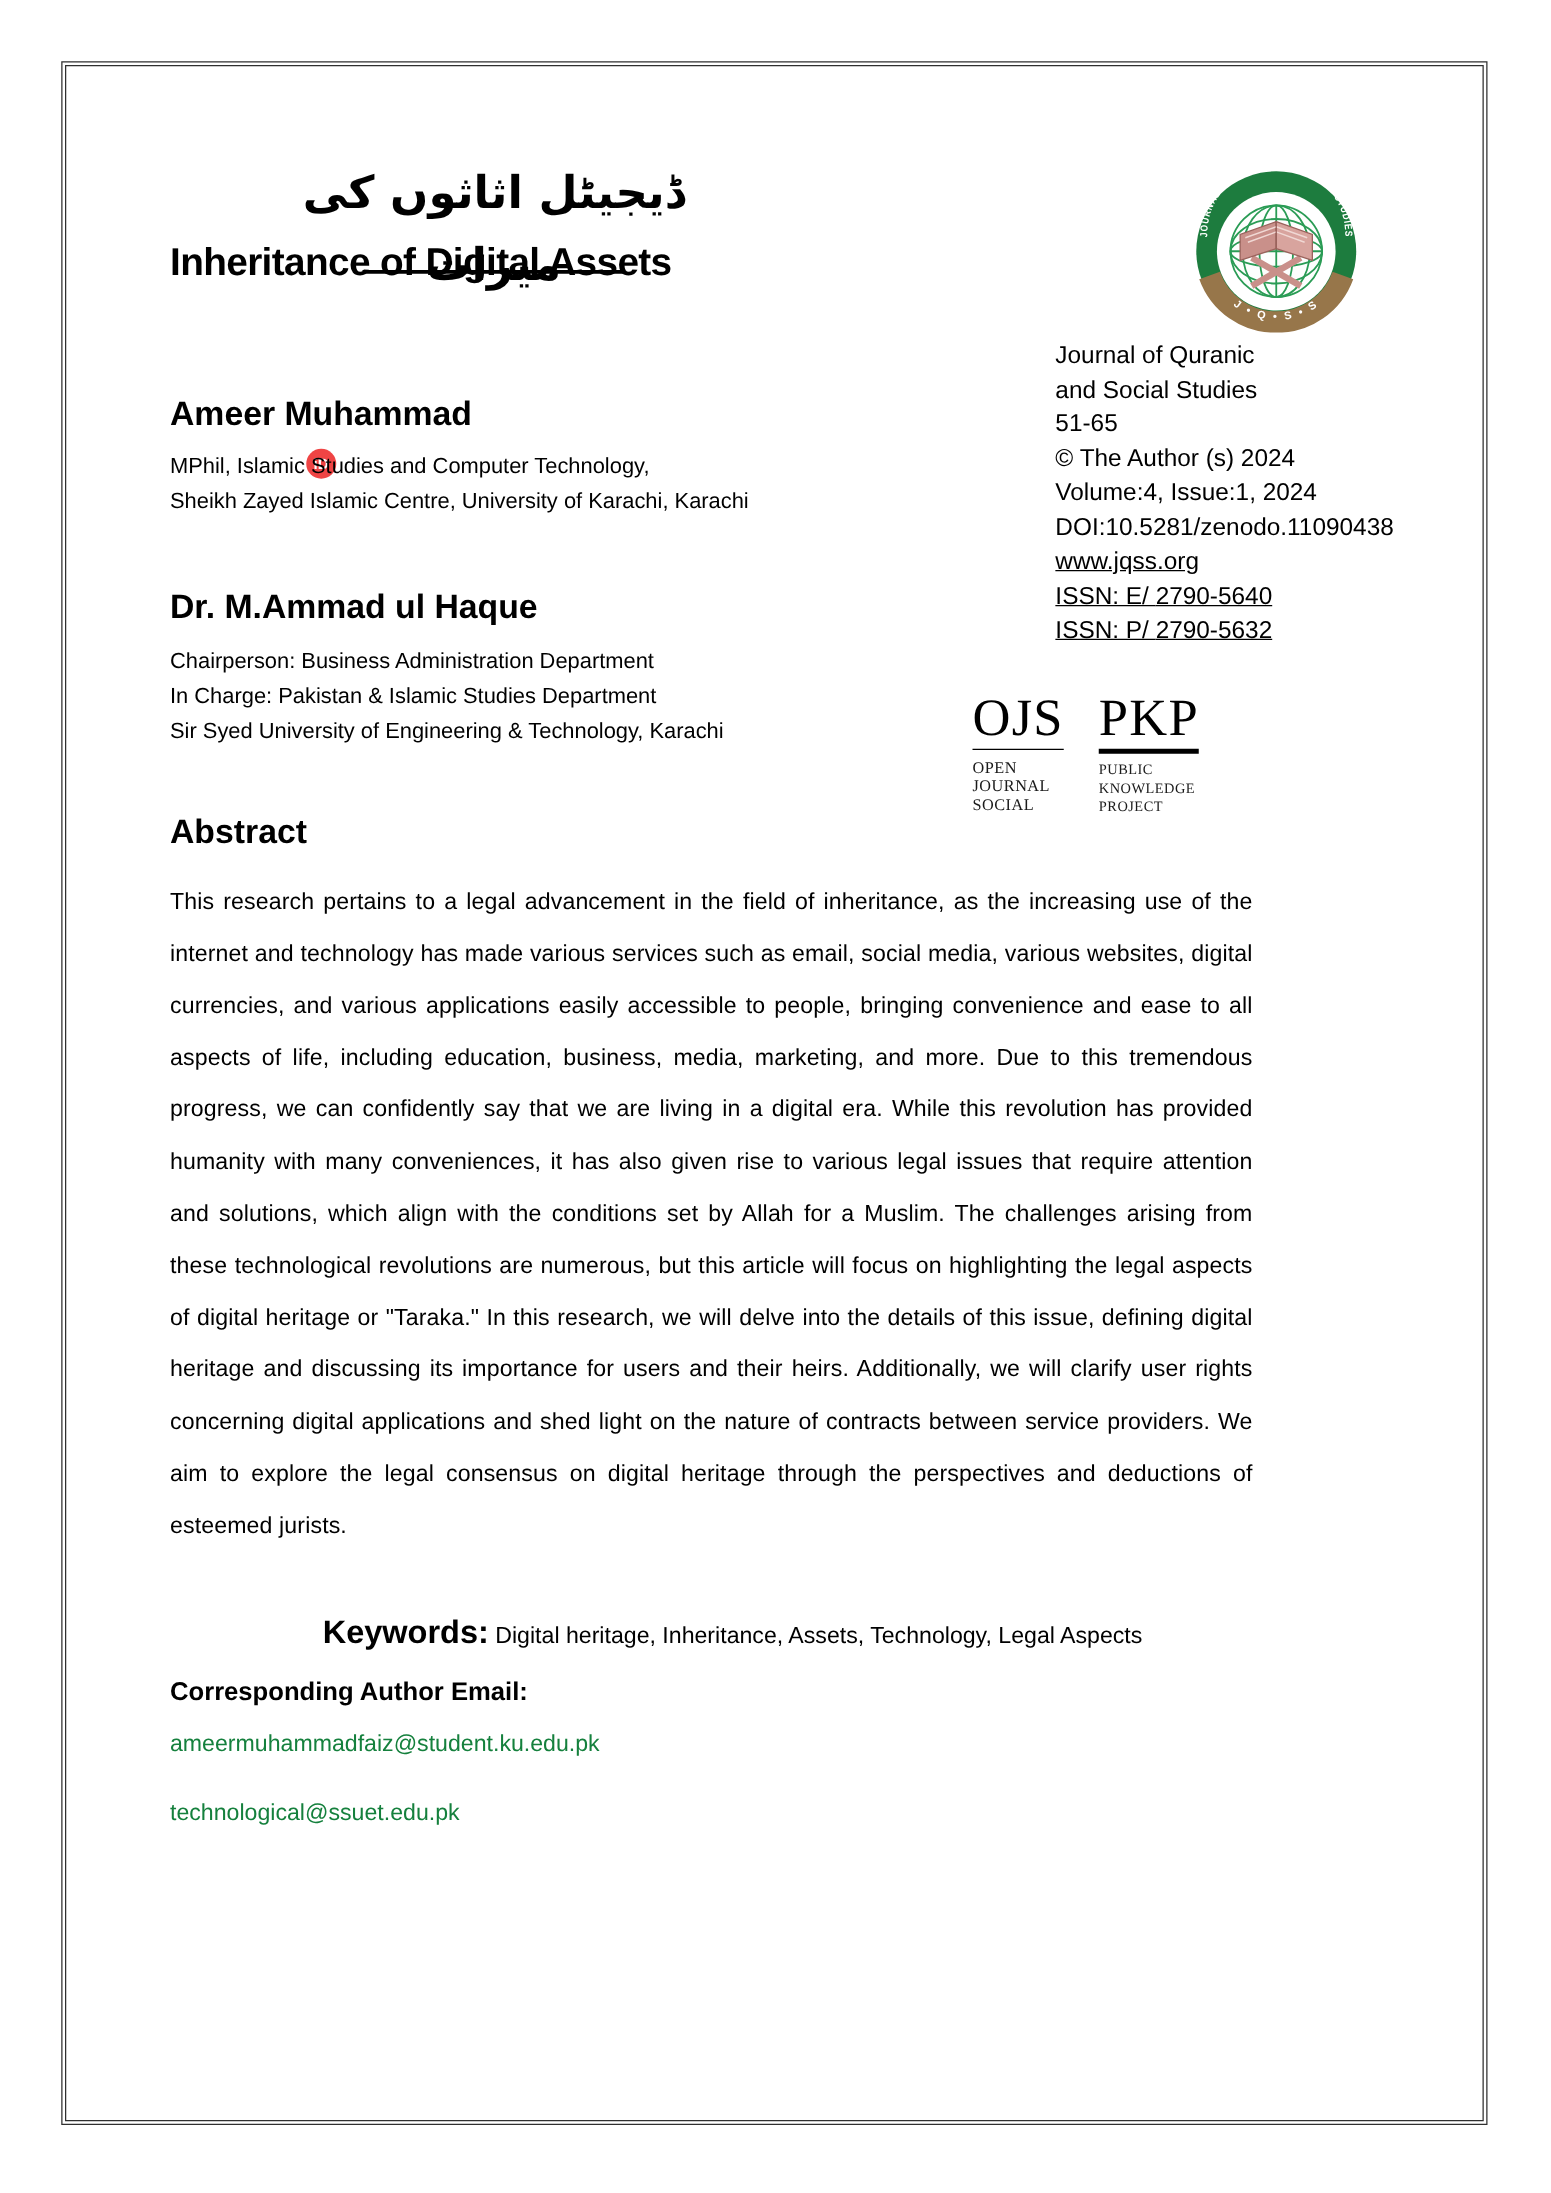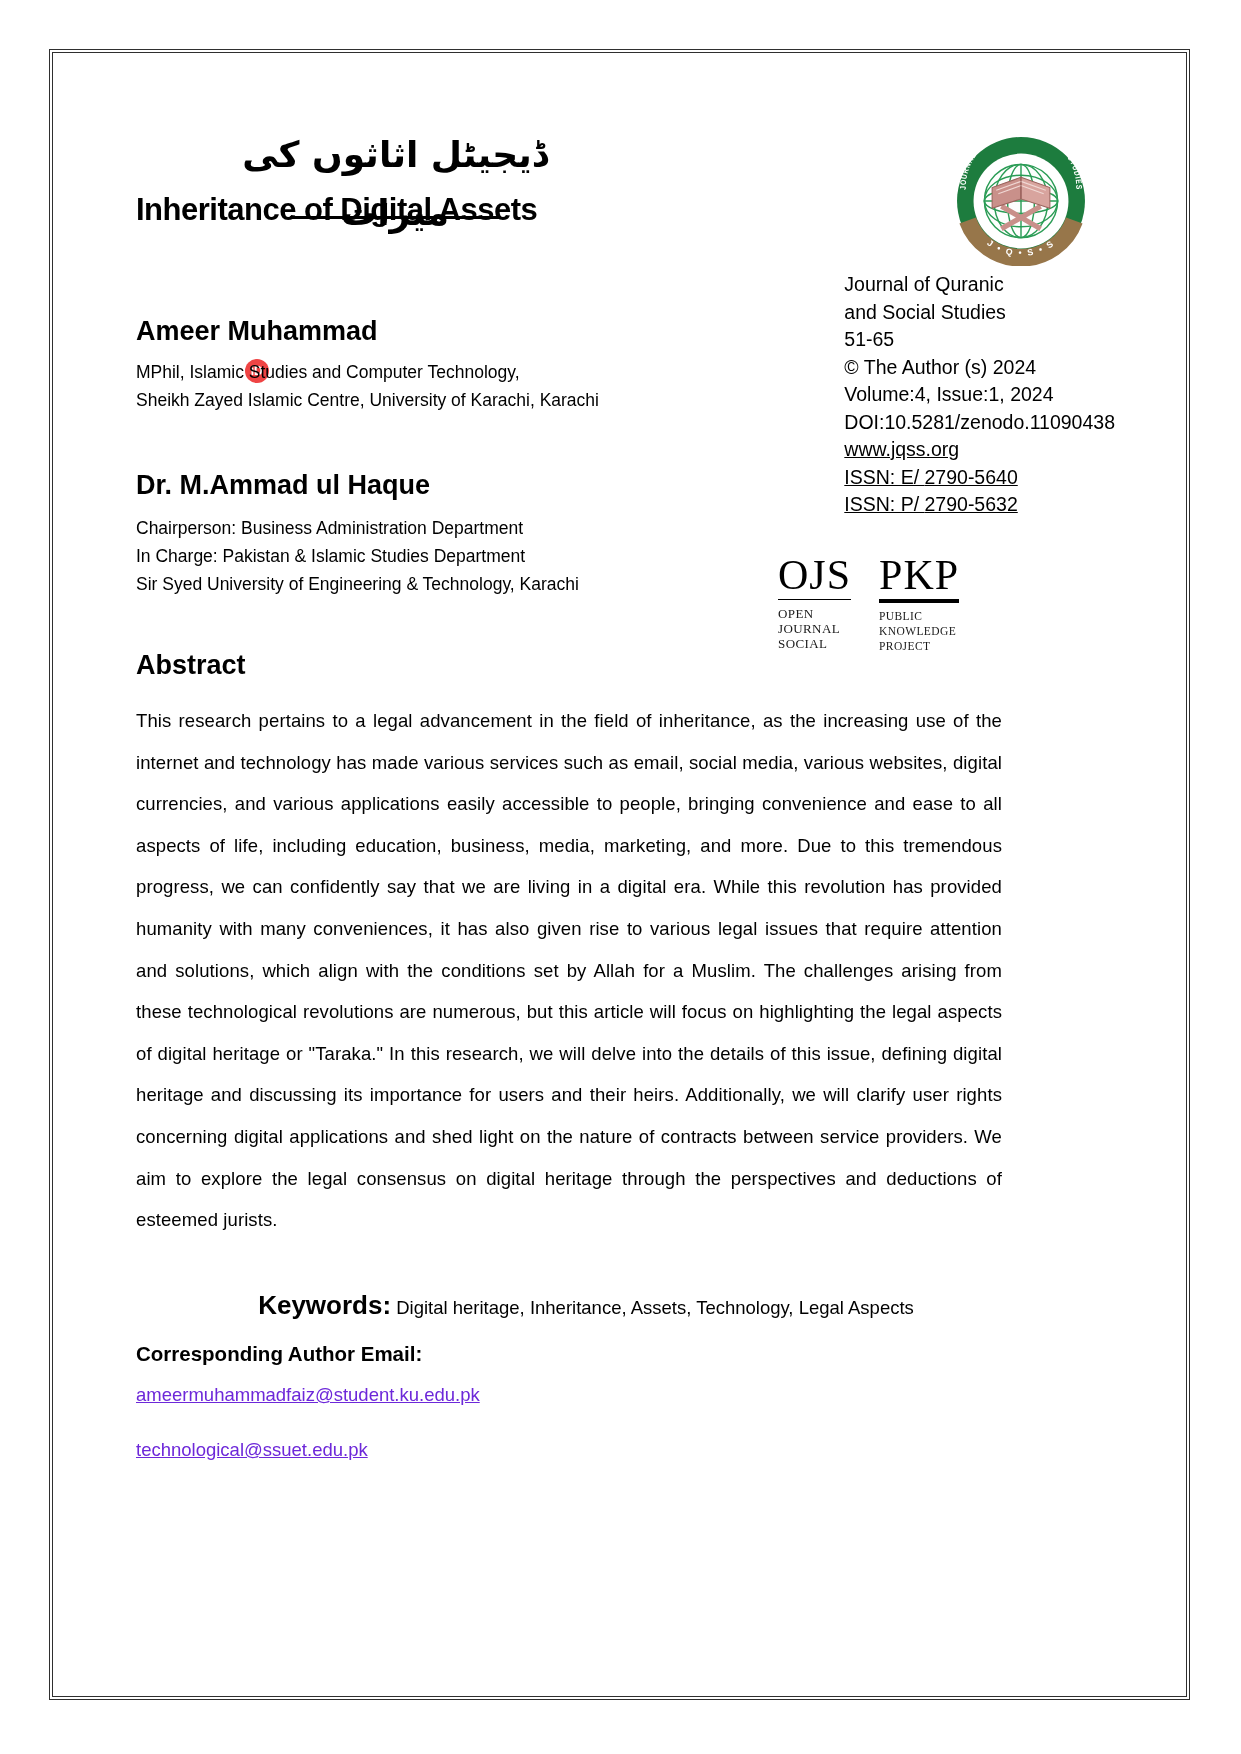--- a/index.html
+++ b/index.html
@@ -45,21 +45,21 @@
   .abstract-text {
     left:136px; top:700px; width:866px; font-size:18.5px; line-height:41.6px;
     text-align:justify; letter-spacing:0.1px;
   }
 
   .keywords-line { left:136px; top:1290px; width:900px;text-align:center; }
   .keywords-label { font-size:26px; font-weight:bold; }
   .keywords-text { font-size:18.5px; }
 
   .corresponding { left:136px; top:1342px; font-size:20.5px; font-weight:bold; }
-  .email-link { color:#6d28d9; text-decoration:underline; font-size:18.5px; cursor:pointer; }
+  .email-link { color:#15803d; font-size:18.5px; cursor:pointer; }
   .email-1 { left:136px; top:1384px; }
   .email-2 { left:136px; top:1439px; }
 </style>
 </head>
 <body>
 
 <div class="page">
 
   <div class="frame">
     <div class="frame-inner"></div>

